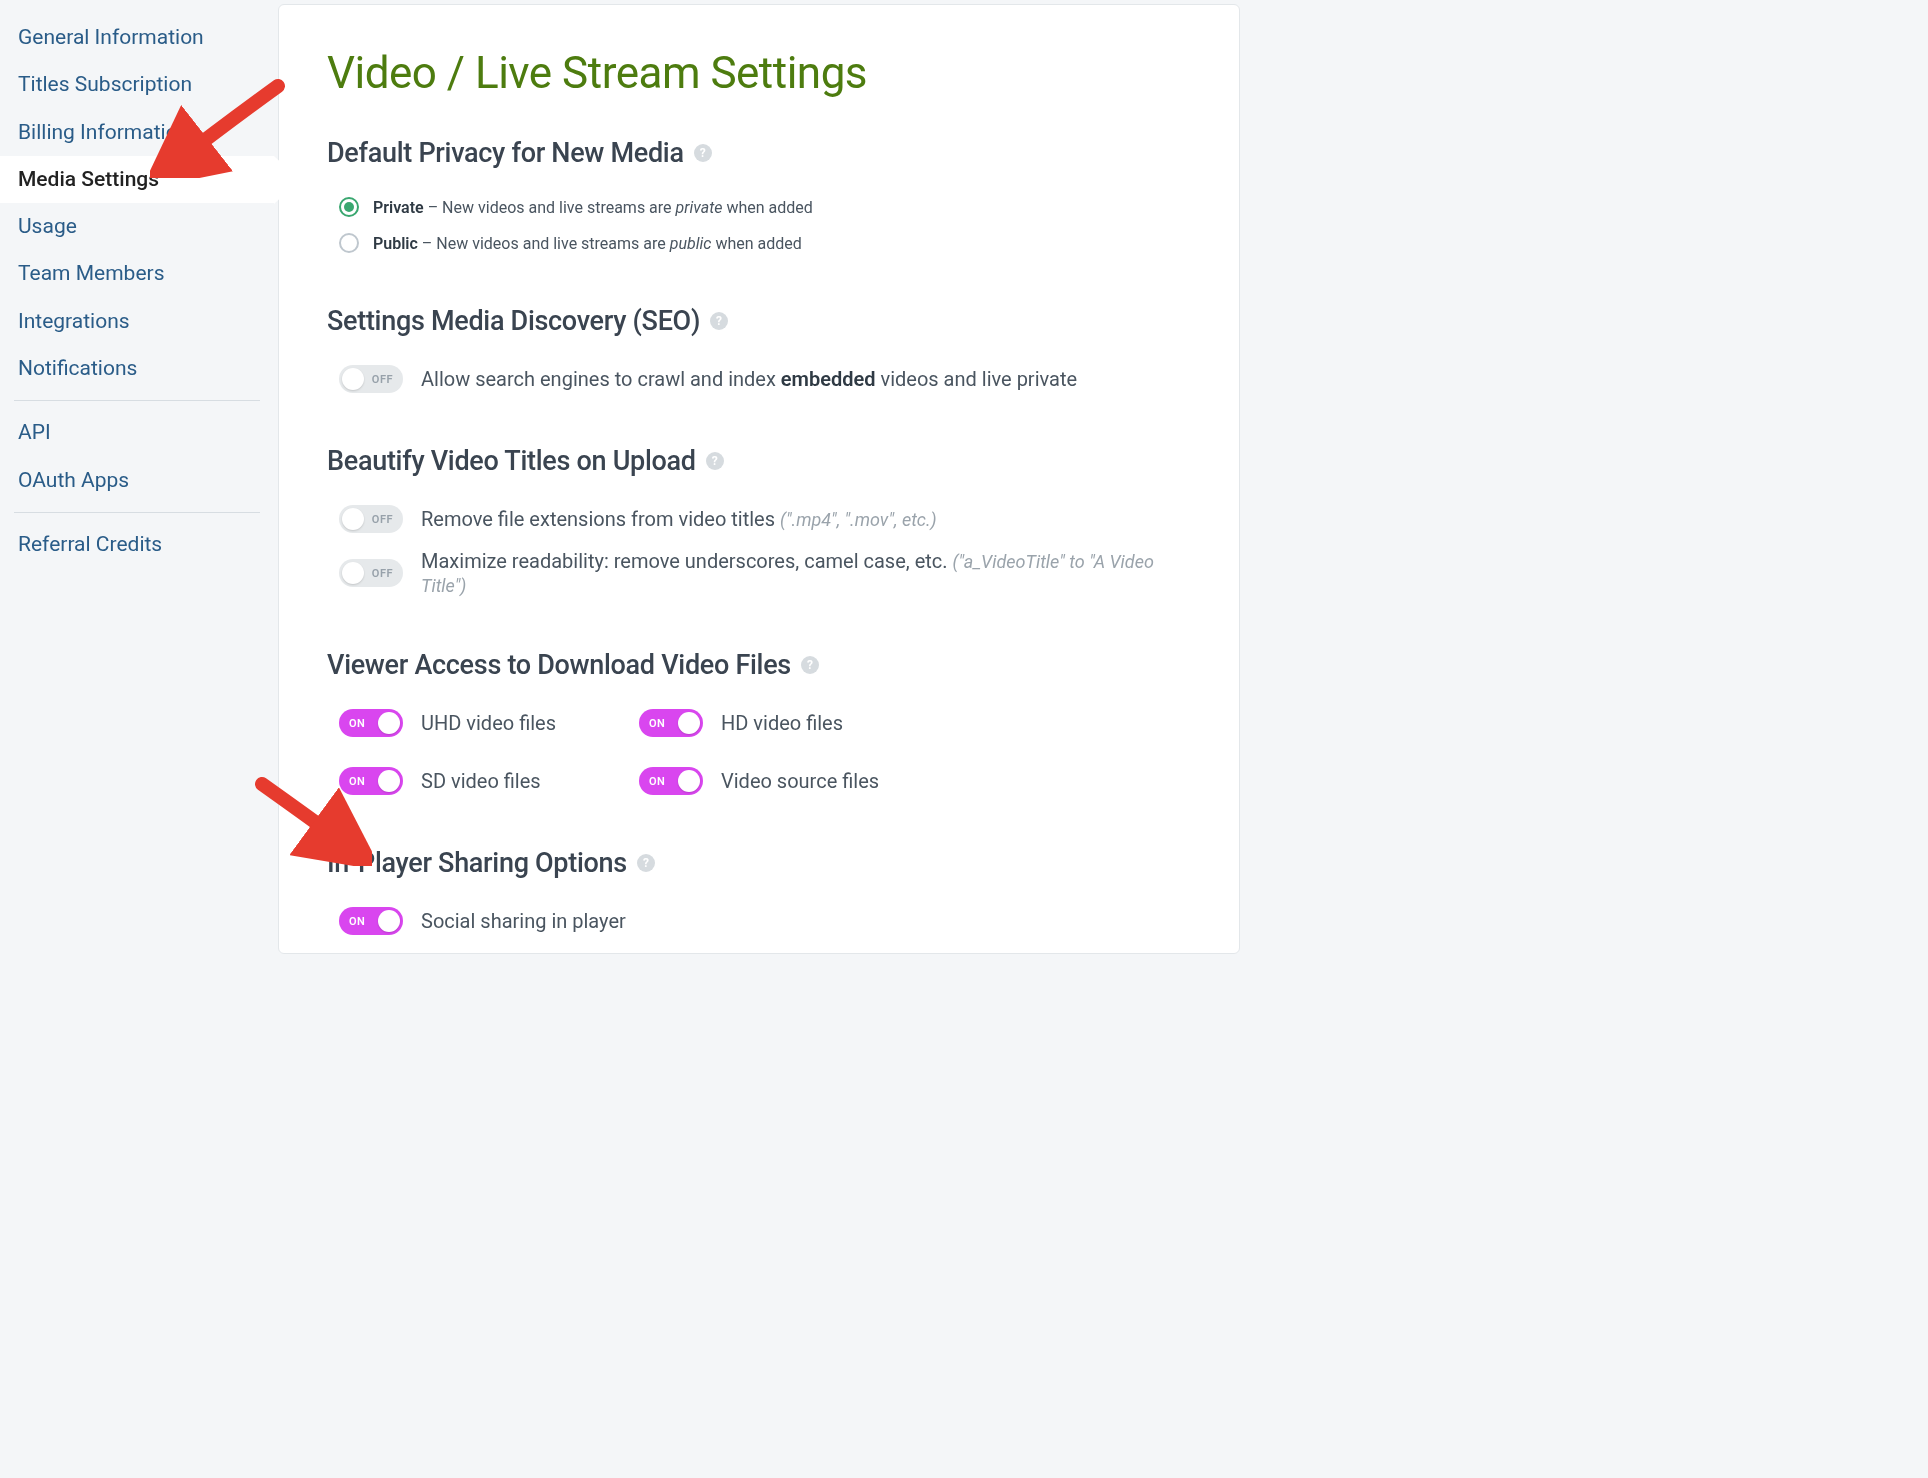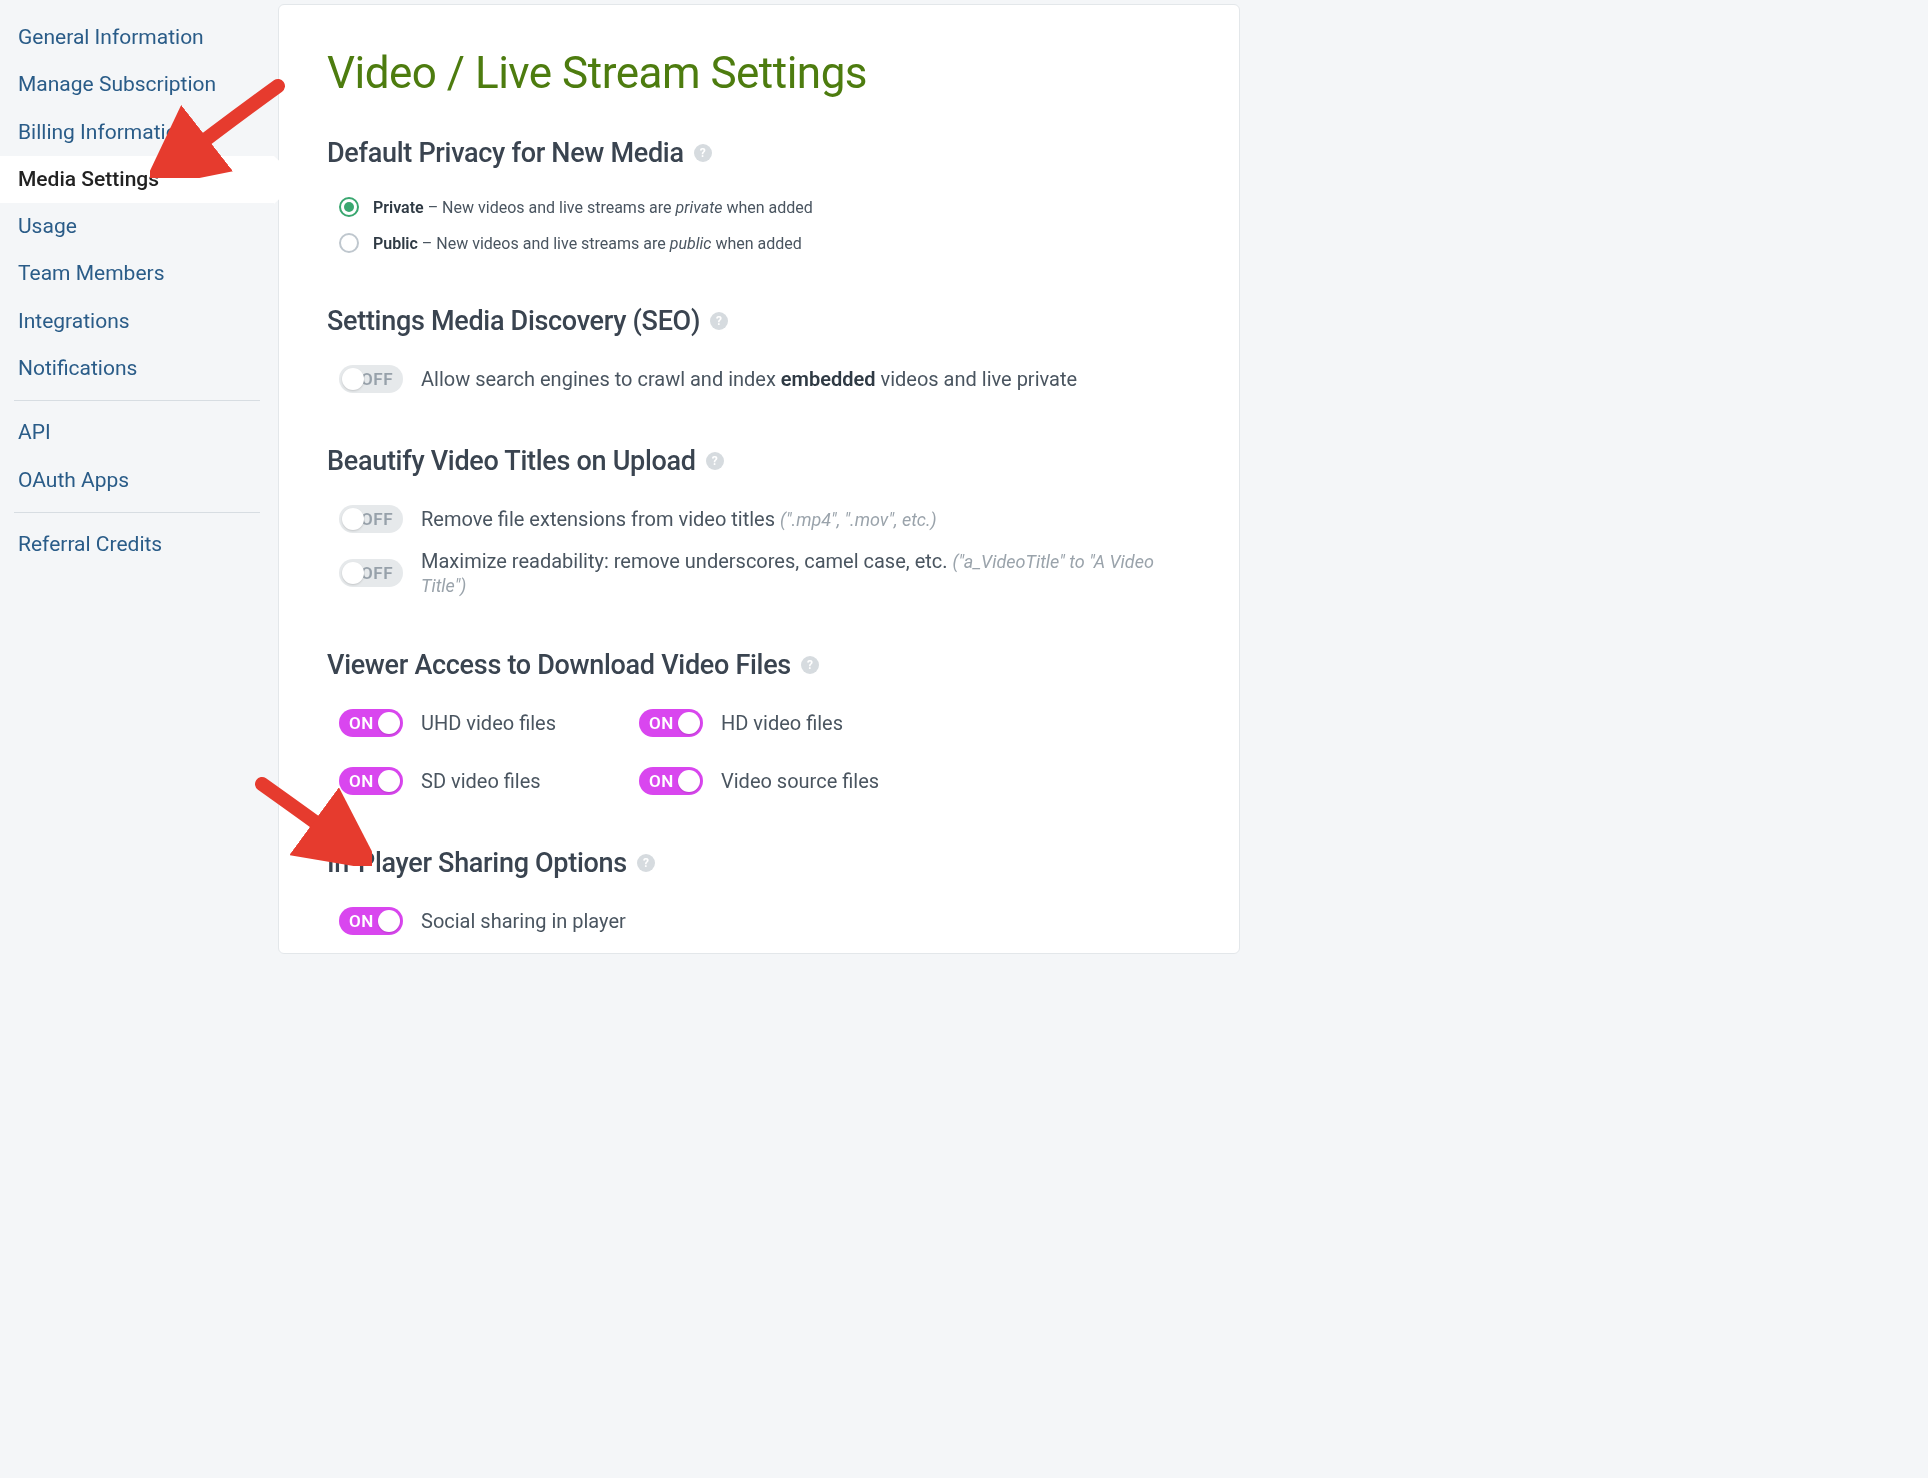--- a/index.html
+++ b/index.html
@@ -124,21 +124,21 @@
     font-size: 20px;
     color: #4a5560;
   }
   .toggle {
     width: 64px; height: 28px;
     border-radius: 14px;
     position: relative;
     flex-shrink: 0;
     display: inline-flex;
     align-items: center;
-    font-size: 17px;
+    font-size: 11px;
     font-weight: 600;
     letter-spacing: 0.5px;
   }
   .toggle.off {
     background: #e6e9eb;
     color: #97a1aa;
     justify-content: flex-end;
     padding-right: 10px;
   }
   .toggle.off::before {
@@ -181,21 +181,21 @@
     position: absolute;
     pointer-events: none;
   }
 </style>
 </head>
 <body>
 
 <div class="layout">
   <nav class="sidebar">
     <a class="side-item">General Information</a>
-    <a class="side-item">Manage Subscription</a>
+    <a class="side-item">Titles Subscription</a>
     <a class="side-item">Billing Information</a>
     <a class="side-item active">Media Settings</a>
     <a class="side-item">Usage</a>
     <a class="side-item">Team Members</a>
     <a class="side-item">Integrations</a>
     <a class="side-item">Notifications</a>
     <hr class="side-divider">
     <a class="side-item">API</a>
     <a class="side-item">OAuth Apps</a>
     <hr class="side-divider">

